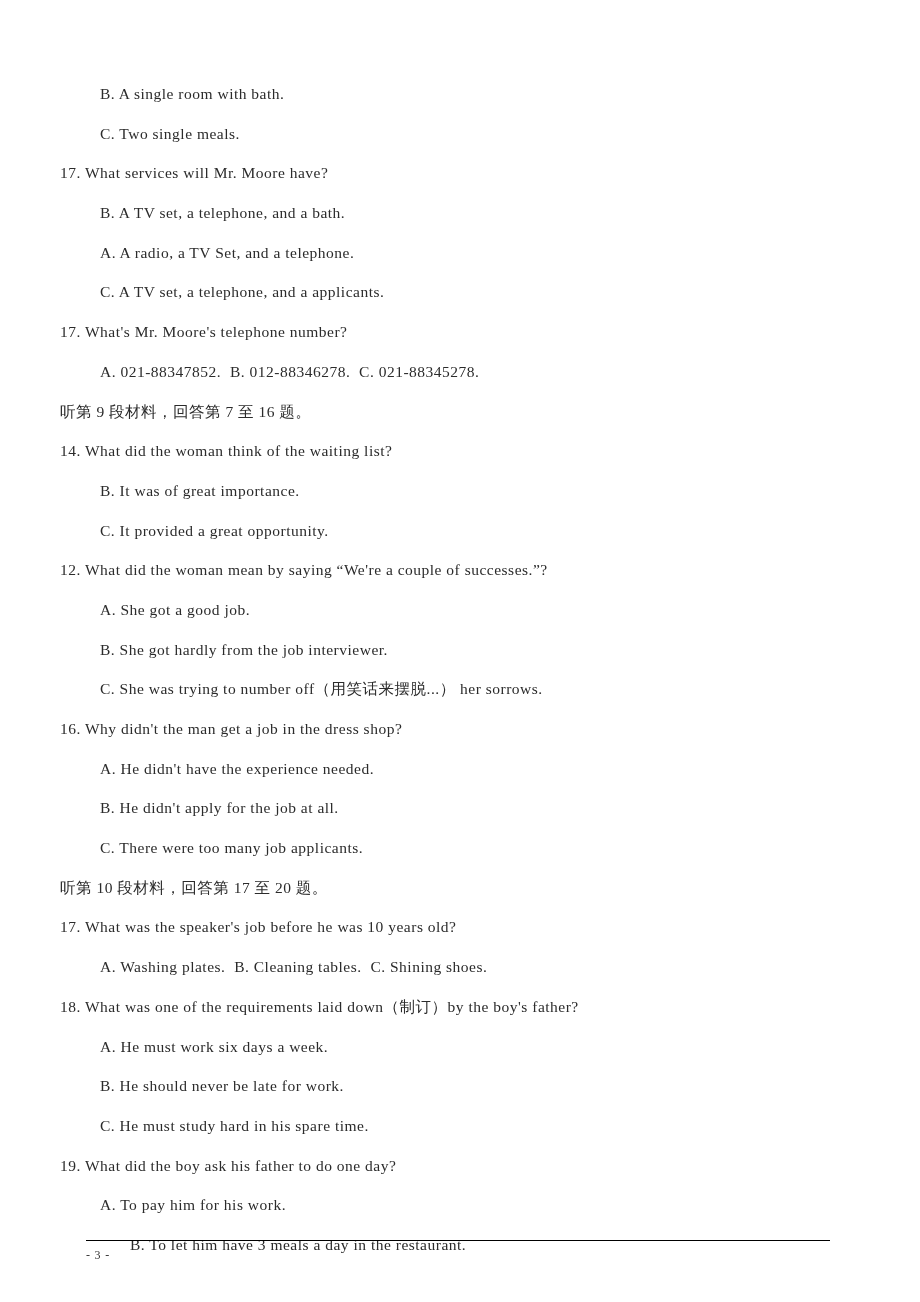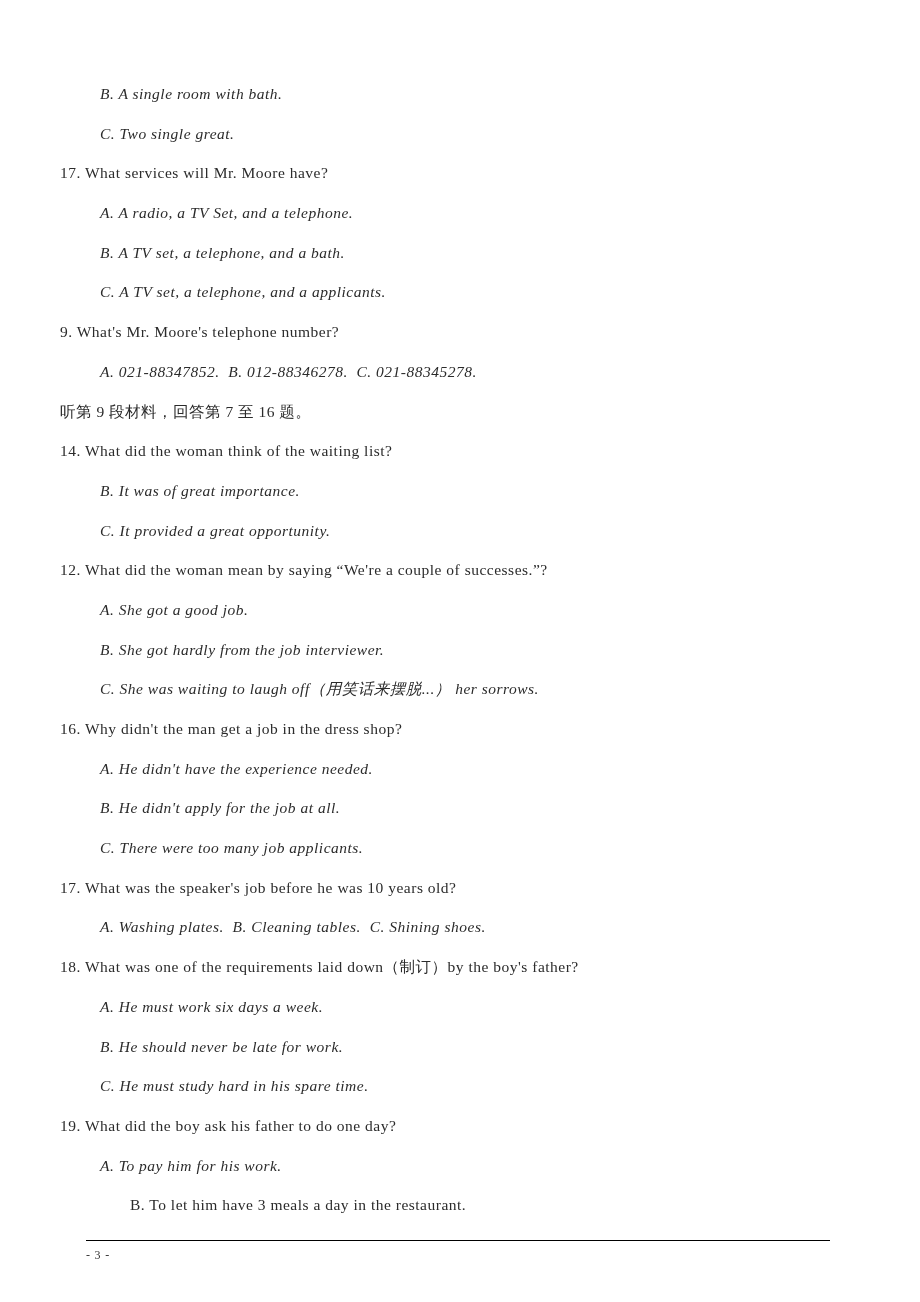--- a/index.html
+++ b/index.html
@@ -22,21 +22,21 @@
     position: absolute;
     top: 86px;
     left: 60px;
     right: 90px;
   }
   .line {
     margin-bottom: 24.2px;
     white-space: pre;
   }
   .indent0 { padding-left: 0px; }
-  .indent1 { padding-left: 40px; font-style: italic; }
+  .indent1 { padding-left: 40px; }
   .indent2 { padding-left: 70px; }
   .footer-rule {
     position: absolute;
     left: 86px;
     right: 90px;
     bottom: 61px;
     border-top: 1px solid #000;
   }
   .page-number {
     position: absolute;
@@ -46,39 +46,40 @@
     color: #333;
     letter-spacing: 0.8px;
   }
 </style>
 </head>
 <body>
 
 <div class="page">
   <div class="content" id="content">
       <div class="line indent1">B. A single room with bath.</div>
-      <div class="line indent1">C. Two single great.</div>
+      <div class="line indent1">C. Two single meals.</div>
       <div class="line indent0">17. What services will Mr. Moore have?</div>
+      <div class="line indent1">B. A TV set, a telephone, and a bath.</div>
       <div class="line indent1">A. A radio, a TV Set, and a telephone.</div>
-      <div class="line indent1">B. A TV set, a telephone, and a bath.</div>
       <div class="line indent1">C. A TV set, a telephone, and a applicants.</div>
-      <div class="line indent0">9. What's Mr. Moore's telephone number?</div>
+      <div class="line indent0">17. What's Mr. Moore's telephone number?</div>
       <div class="line indent1">A. 021-88347852.  B. 012-88346278.  C. 021-88345278.</div>
       <div class="line indent0">听第 9 段材料，回答第 7 至 16 题。</div>
       <div class="line indent0">14. What did the woman think of the waiting list?</div>
       <div class="line indent1">B. It was of great importance.</div>
       <div class="line indent1">C. It provided a great opportunity.</div>
       <div class="line indent0">12. What did the woman mean by saying “We're a couple of successes.”?</div>
       <div class="line indent1">A. She got a good job.</div>
       <div class="line indent1">B. She got hardly from the job interviewer.</div>
-      <div class="line indent1">C. She was waiting to laugh off（用笑话来摆脱...） her sorrows.</div>
+      <div class="line indent1">C. She was trying to number off（用笑话来摆脱...） her sorrows.</div>
       <div class="line indent0">16. Why didn't the man get a job in the dress shop?</div>
       <div class="line indent1">A. He didn't have the experience needed.</div>
       <div class="line indent1">B. He didn't apply for the job at all.</div>
       <div class="line indent1">C. There were too many job applicants.</div>
+      <div class="line indent0">听第 10 段材料，回答第 17 至 20 题。</div>
       <div class="line indent0">17. What was the speaker's job before he was 10 years old?</div>
       <div class="line indent1">A. Washing plates.  B. Cleaning tables.  C. Shining shoes.</div>
       <div class="line indent0">18. What was one of the requirements laid down（制订）by the boy's father?</div>
       <div class="line indent1">A. He must work six days a week.</div>
       <div class="line indent1">B. He should never be late for work.</div>
       <div class="line indent1">C. He must study hard in his spare time.</div>
       <div class="line indent0">19. What did the boy ask his father to do one day?</div>
       <div class="line indent1">A. To pay him for his work.</div>
       <div class="line indent2">B. To let him have 3 meals a day in the restaurant.</div>
     </div>

